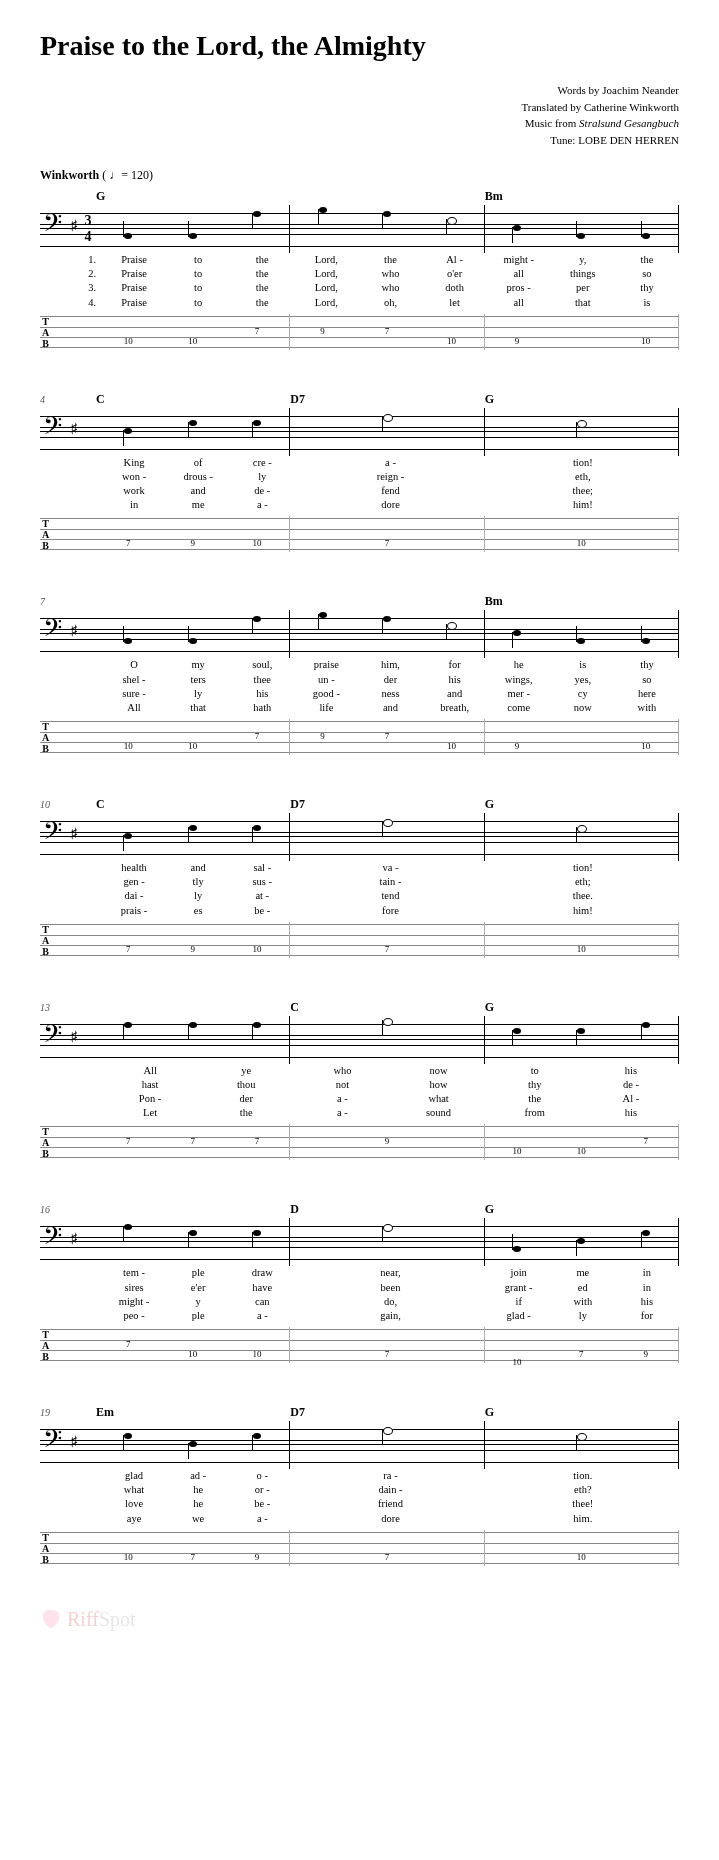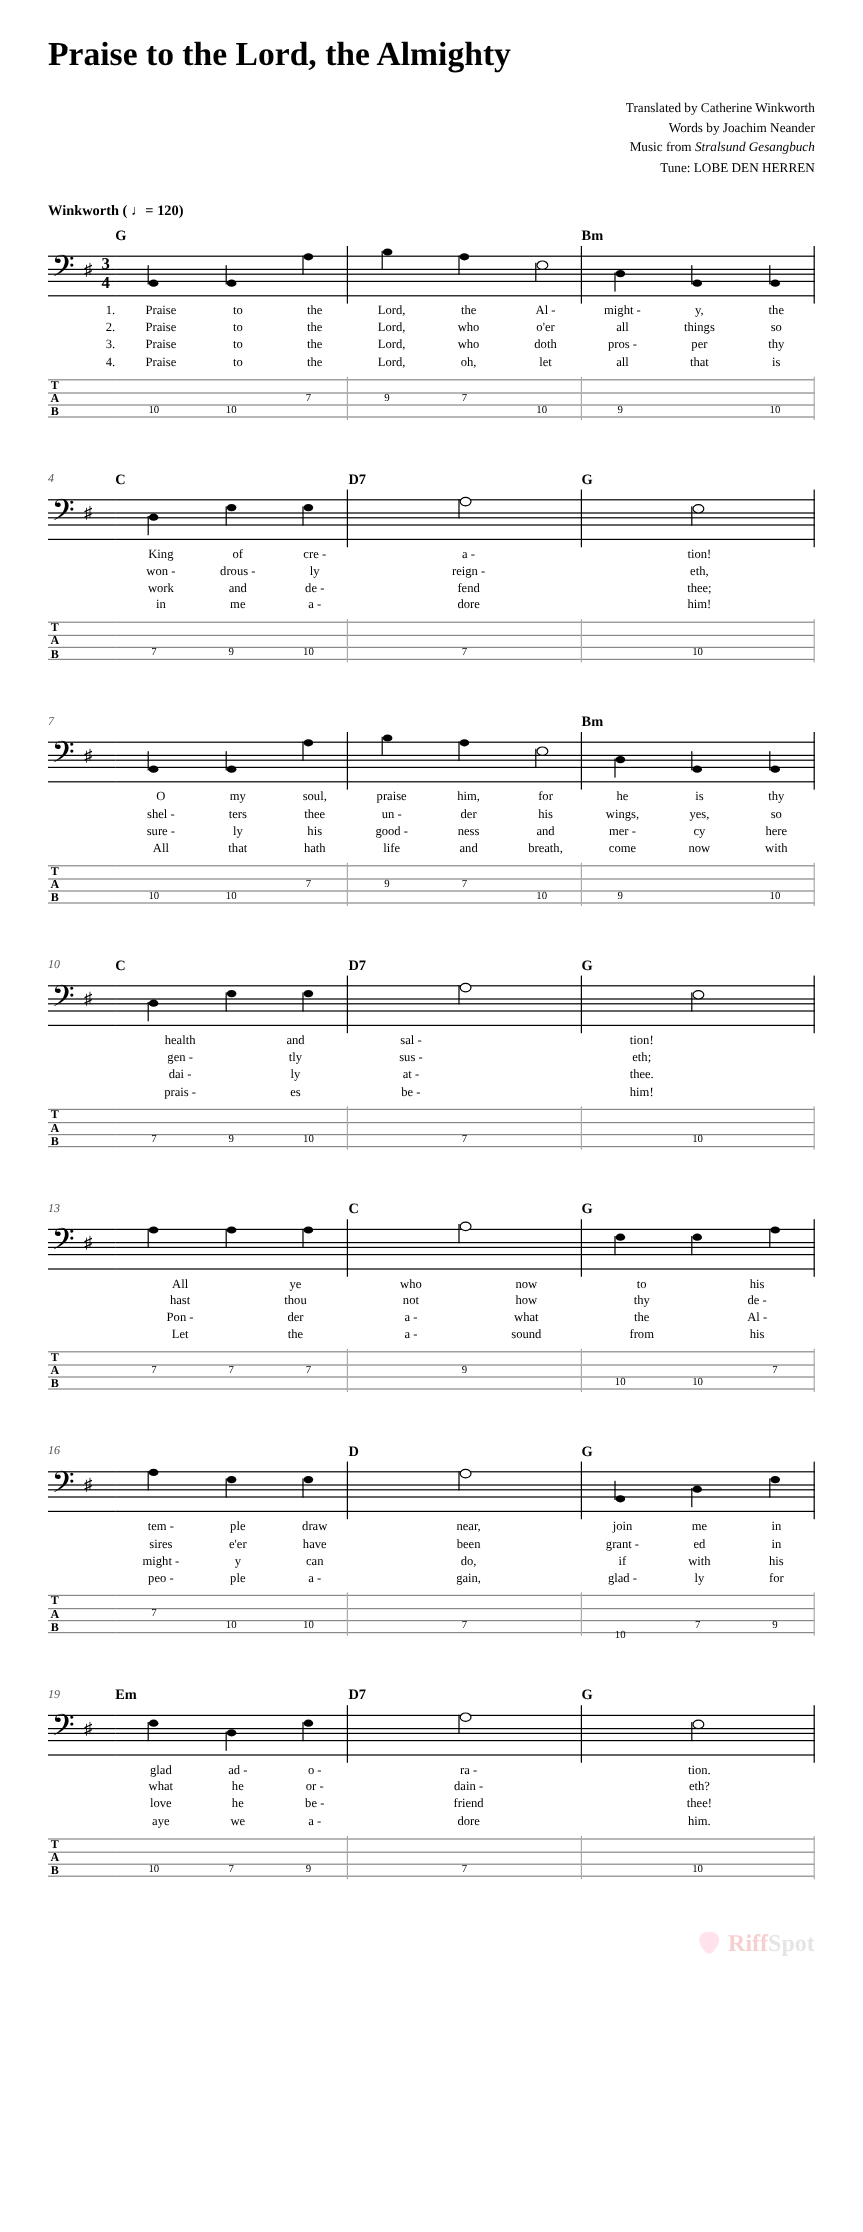--- a/index.html
+++ b/index.html
@@ -23,21 +23,21 @@
     line-height: 1.5;
     margin-bottom: 20px;
   }
   .credits .italic { font-style: italic; }
   .tempo {
     font-size: 12px;
     font-weight: bold;
     margin-bottom: 6px;
   }
   .tempo .note {
-    font-weight: bold;
+    font-weight: normal;
   }
   .system {
     margin-bottom: 42px;
   }
   .chord-row {
     display: flex;
     font-weight: bold;
     font-size: 12px;
     margin-bottom: 2px;
     height: 14px;
@@ -178,39 +178,39 @@
   .tab .lines::after { top:20px; }
   .tab .bars { flex:1; display:flex; position:relative; }
   .tab .bar { flex:1; border-right:1px solid #aaa; position:relative; display:flex; }
   .tab .bar:first-child { border-left:1px solid #aaa; }
   .tab .fret { flex:1; position:relative; font-size:9px; text-align:center;}
   .tab .f-d { position:absolute; left:0;right:0; top:12px; } 
   .tab .f-a { position:absolute; left:0;right:0; top:22px; } 
   .tab .f-e { position:absolute; left:0;right:0; top:30px; } 
 
   .watermark {
-    text-align:right;
+    text-align:left;
     font-size: 20px;
-    font-weight: bold;
+    font-weight: normal;
     margin-top: 10px;
     opacity: 0.25;
     color: #d44;
   }
   .watermark .gray { color:#999;}
 </style>
 </head>
 <body>
 
 <div class="page">
 
   <h1>Praise to the Lord, the Almighty</h1>
 
   <div class="credits">
+    <div>Words by Joachim Neander</div>
     <div>Translated by Catherine Winkworth</div>
-    <div>Words by Joachim Neander</div>
     <div>
       <span>Music from </span><span class="italic">Stralsund Gesangbuch</span>
     </div>
     <div>Tune: LOBE DEN HERREN</div>
   </div>
 
   <div class="tempo">
     <span>Winkworth</span>
     <span class="note">( ♩= 120)</span>
   </div>
@@ -763,20 +763,28 @@
               </div>
               <div class="syl">
                 <div>sal -</div>
                 <div>sus -</div>
                 <div>at -</div>
                 <div>be -</div>
               </div>
             </div>
             <div class="bar">
               <div class="syl">
+                <div>va -</div>
+                <div>tain -</div>
+                <div>tend</div>
+                <div>fore</div>
+              </div>
+            </div>
+            <div class="bar">
+              <div class="syl">
                 <div>tion!</div>
                 <div>eth;</div>
                 <div>thee.</div>
                 <div>him!</div>
               </div>
             </div>
           </div>
         </div>
         <div class="tab">
           <div class="lead">

